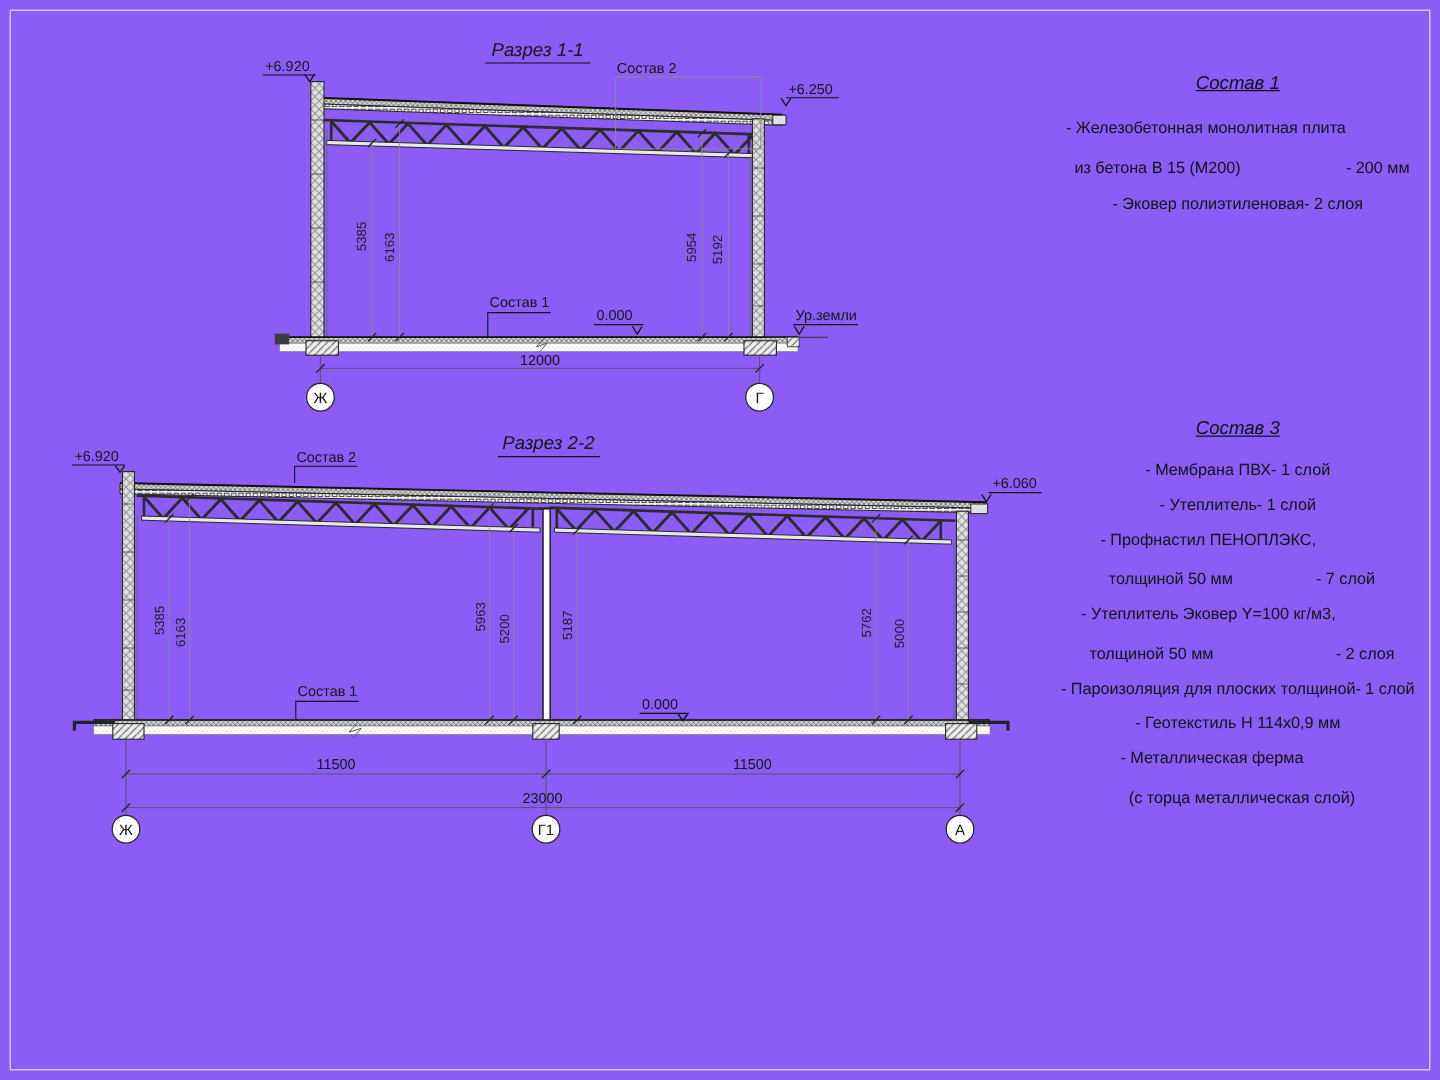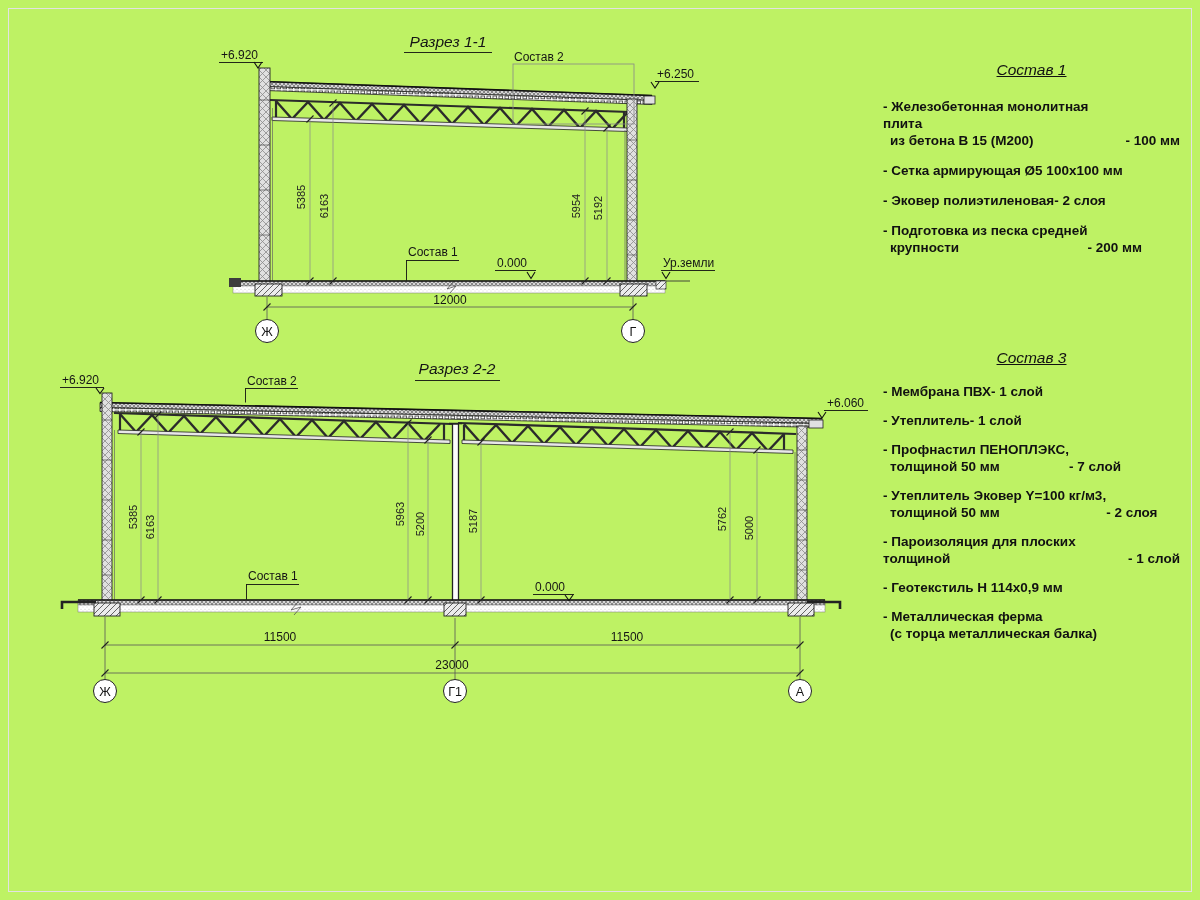--- a/index.html
+++ b/index.html
@@ -1,39 +1,39 @@
 <!DOCTYPE html>
 <html><head>
 <meta charset="utf-8">
 <style>
   html,body{margin:0;padding:0;background:#fff;}
-  #stage{position:relative;width:1200px;height:900px;background:#bef264;overflow:hidden;
+  #stage{position:relative;width:1200px;height:900px;background:#8b5cf6;overflow:hidden;
          font-family:"Liberation Sans",sans-serif;}
   .sheet-border{position:absolute;left:8px;top:8px;right:8px;bottom:8px;border:1px solid #e2e2e2;pointer-events:none;}
   svg{position:absolute;left:0;top:0;}
   svg text{font-family:"Liberation Sans",sans-serif;fill:#151515;}
   text.ttl{font-size:15.5px;font-style:italic;}
   text.d{font-size:11px;fill:#222;}
   text.lbl{font-size:12px;}
   text.ax{font-size:12.5px;}
   .xln{stroke:#8a8a8a;stroke-width:.7;}
   .ln{stroke:#555;stroke-width:.8;}
   .tk{stroke:#222;stroke-width:1.1;}
   .varrow{stroke:#111;stroke-width:1.1;fill:none;}
   .uline{stroke:#111;stroke-width:.9;}
   .truss{stroke:#2b2b2b;stroke-width:2.4;fill:none;}
   .chordT{stroke:#2b2b2b;stroke-width:2.2;}
   .wallJoint{stroke:#333;stroke-width:.6;}
   .panel{position:absolute;width:297px;color:#111;}
   .panel-title{font-size:15.5px;font-style:italic;text-decoration:underline;text-align:center;line-height:19px;}
   .p1 .panel-title{margin-bottom:19px;} .p3 .panel-title{margin-bottom:16px;font-style:italic;}
-  .item{display:flex;justify-content:flex-start;align-items:flex-end;
-        font-size:13.5px;line-height:17px;font-weight:bold;}
+  .item{display:flex;justify-content:center;align-items:flex-end;
+        font-size:13.5px;line-height:17px;}
   .p1 .item{margin-bottom:13px;} .p3 .item{margin-bottom:12px;}
-  .l2{padding-left:7px;}
+  .l2{padding-left:7px;margin-top:16px;}
   .val{white-space:nowrap;}
 </style>
 </head>
 <body>
 
 <div id="stage">
 <div class="sheet-border"></div>
 
 <svg width="1200" height="900" viewBox="0 0 1200 900">
   <defs>
@@ -328,40 +328,27 @@
   </g>
 </svg>
 
 <div class="panel p1" style="left:883px;top:60px;">
   <div class="panel-title">Состав 1</div>
   <div class="item">
     <div class="nm">
           <div>- Железобетонная монолитная плита</div>
           <div class="l2">из бетона В 15 (М200)</div>
         </div>
-    <div class="val">- 100 мм</div>
-  </div>
-  <div class="item">
-    <div class="nm">
-          <div>- Сетка армирующая Ø5 100х100 мм</div>
-        </div>
-    <div class="val"></div>
+    <div class="val">- 200 мм</div>
   </div>
   <div class="item">
     <div class="nm">
           <div>- Эковер полиэтиленовая</div>
         </div>
     <div class="val">-  2 слоя</div>
-  </div>
-  <div class="item">
-    <div class="nm">
-          <div>- Подготовка из песка средней</div>
-          <div class="l2">крупности</div>
-        </div>
-    <div class="val">- 200 мм</div>
   </div>
 </div>
 
 <div class="panel p3" style="left:883px;top:348px;">
   <div class="panel-title">Состав 3</div>
   <div class="item">
     <div class="nm">
           <div>- Мембрана ПВХ</div>
         </div>
     <div class="val">- 1 слой</div>
@@ -394,19 +381,19 @@
   </div>
   <div class="item">
     <div class="nm">
           <div>- Геотекстиль Н 114х0,9 мм</div>
         </div>
     <div class="val"></div>
   </div>
   <div class="item">
     <div class="nm">
           <div>- Металлическая ферма</div>
-          <div class="l2">(с торца металлическая балка)</div>
+          <div class="l2">(с торца металлическая слой)</div>
         </div>
     <div class="val"></div>
   </div>
 </div>
 
 </div>
 
 </body></html>

